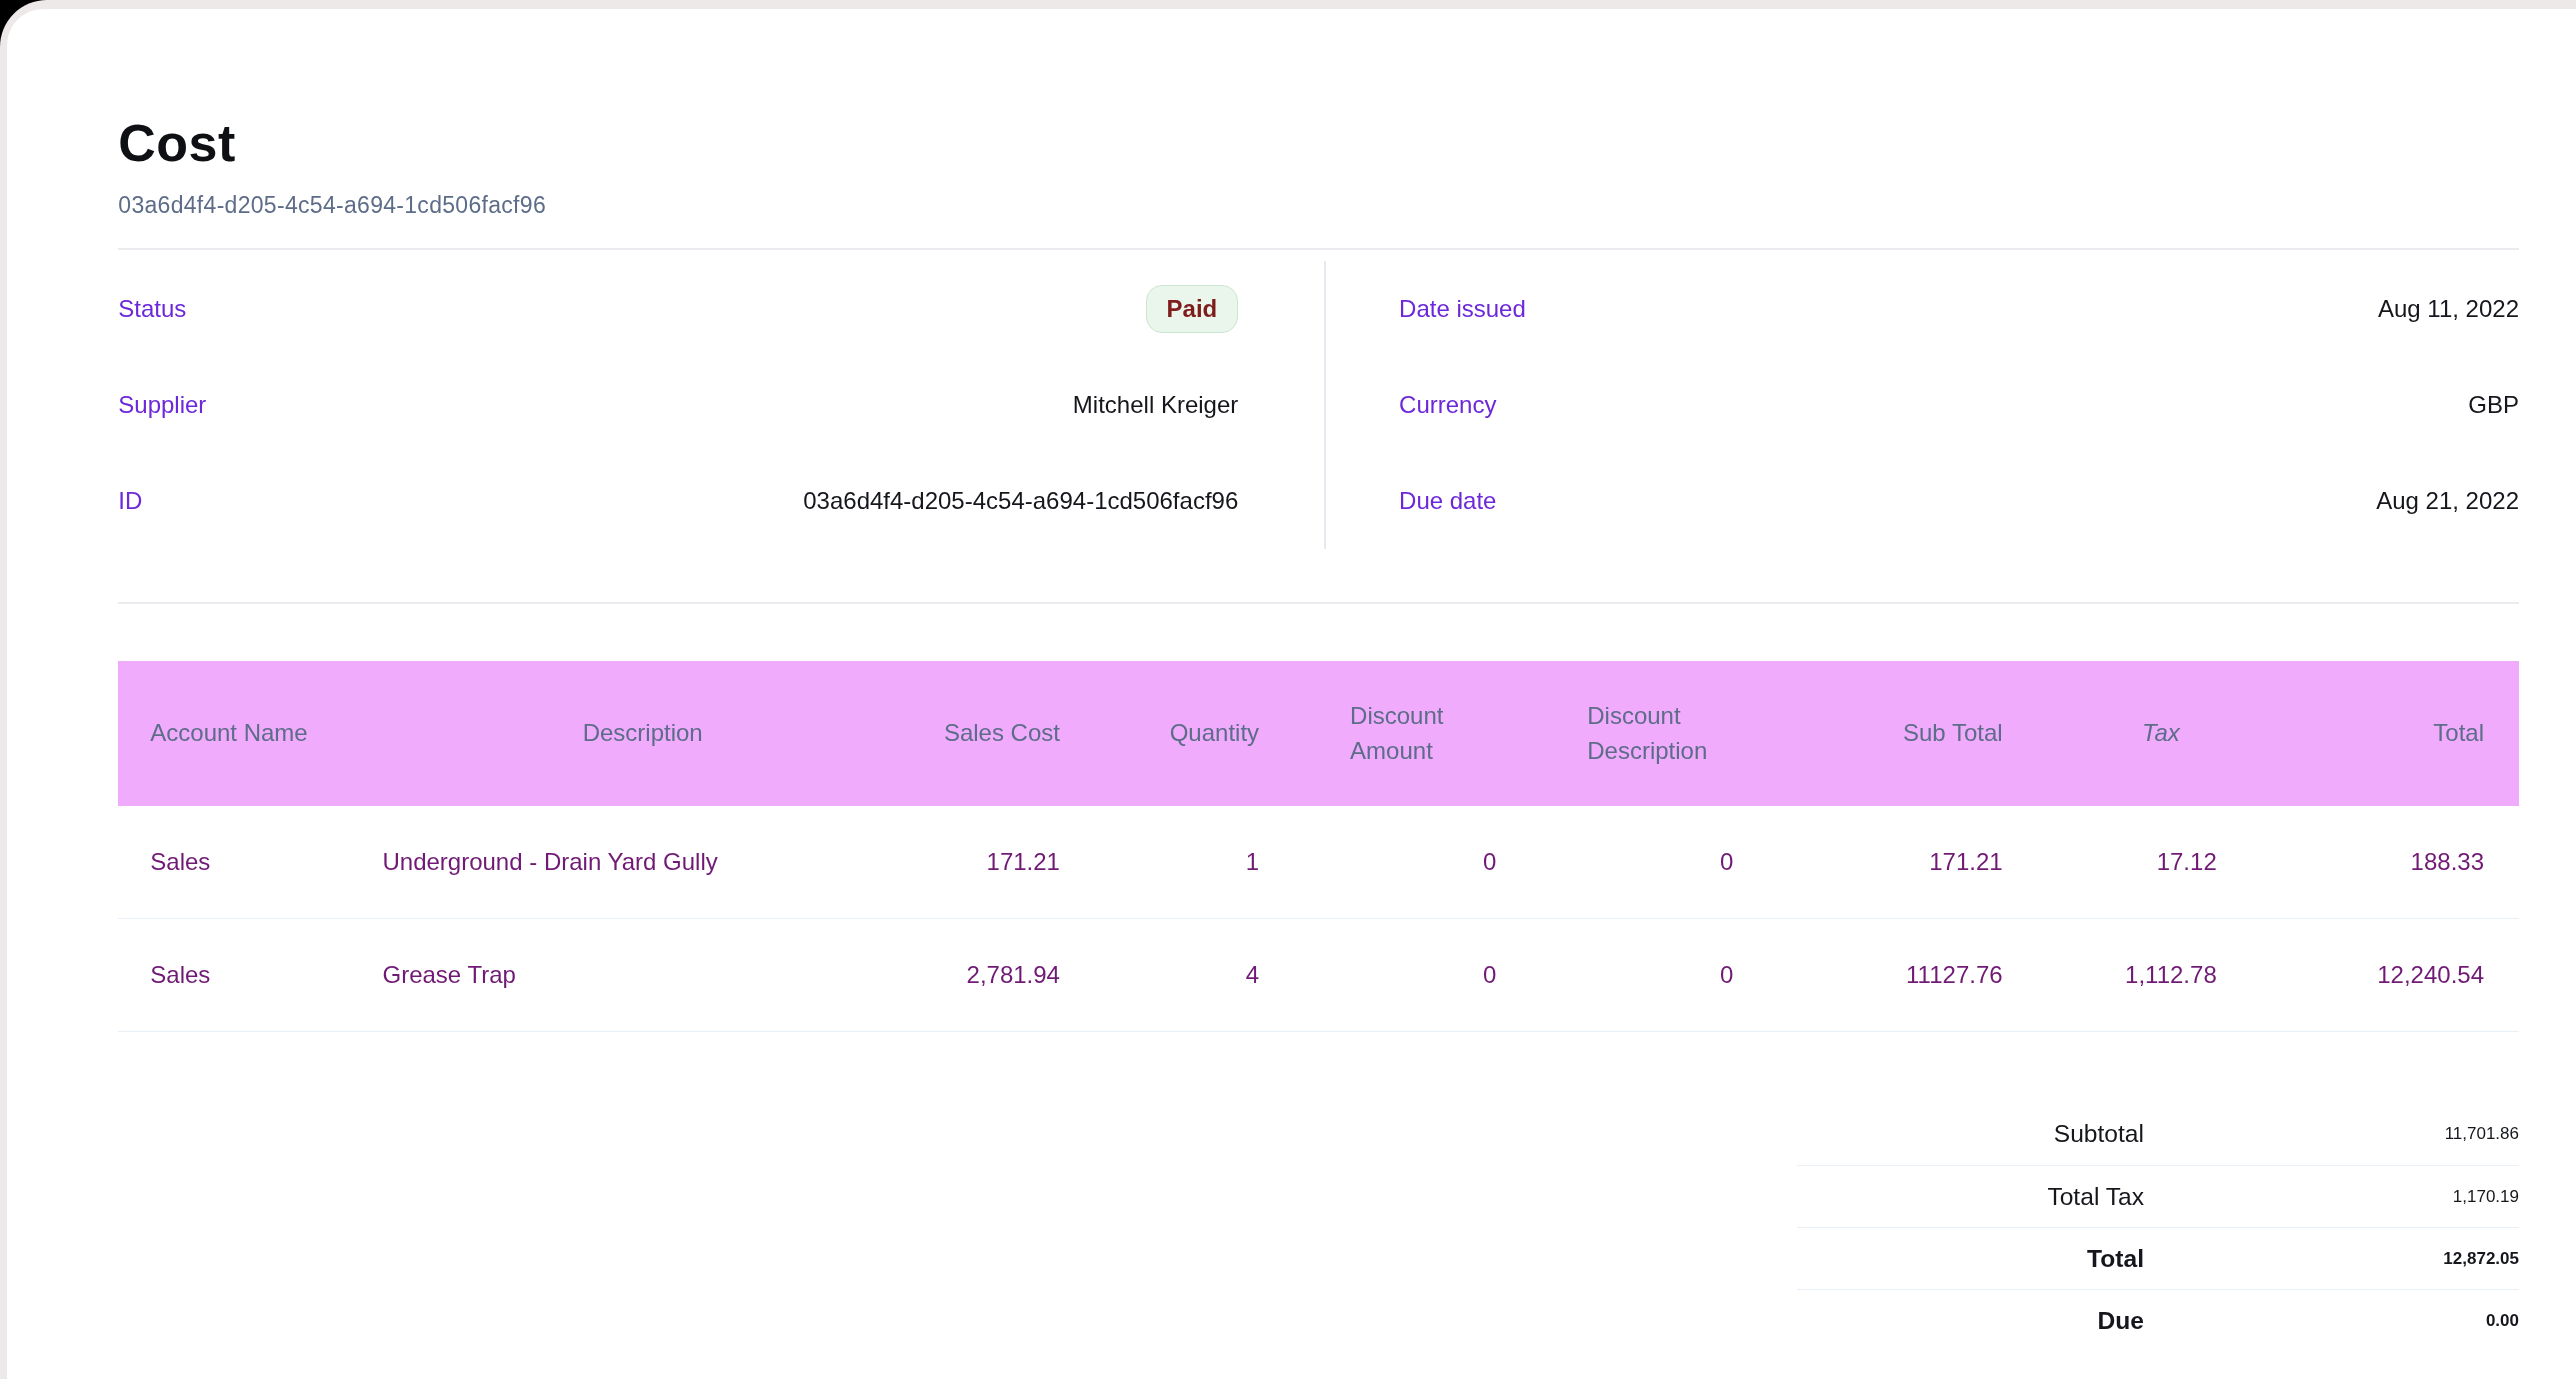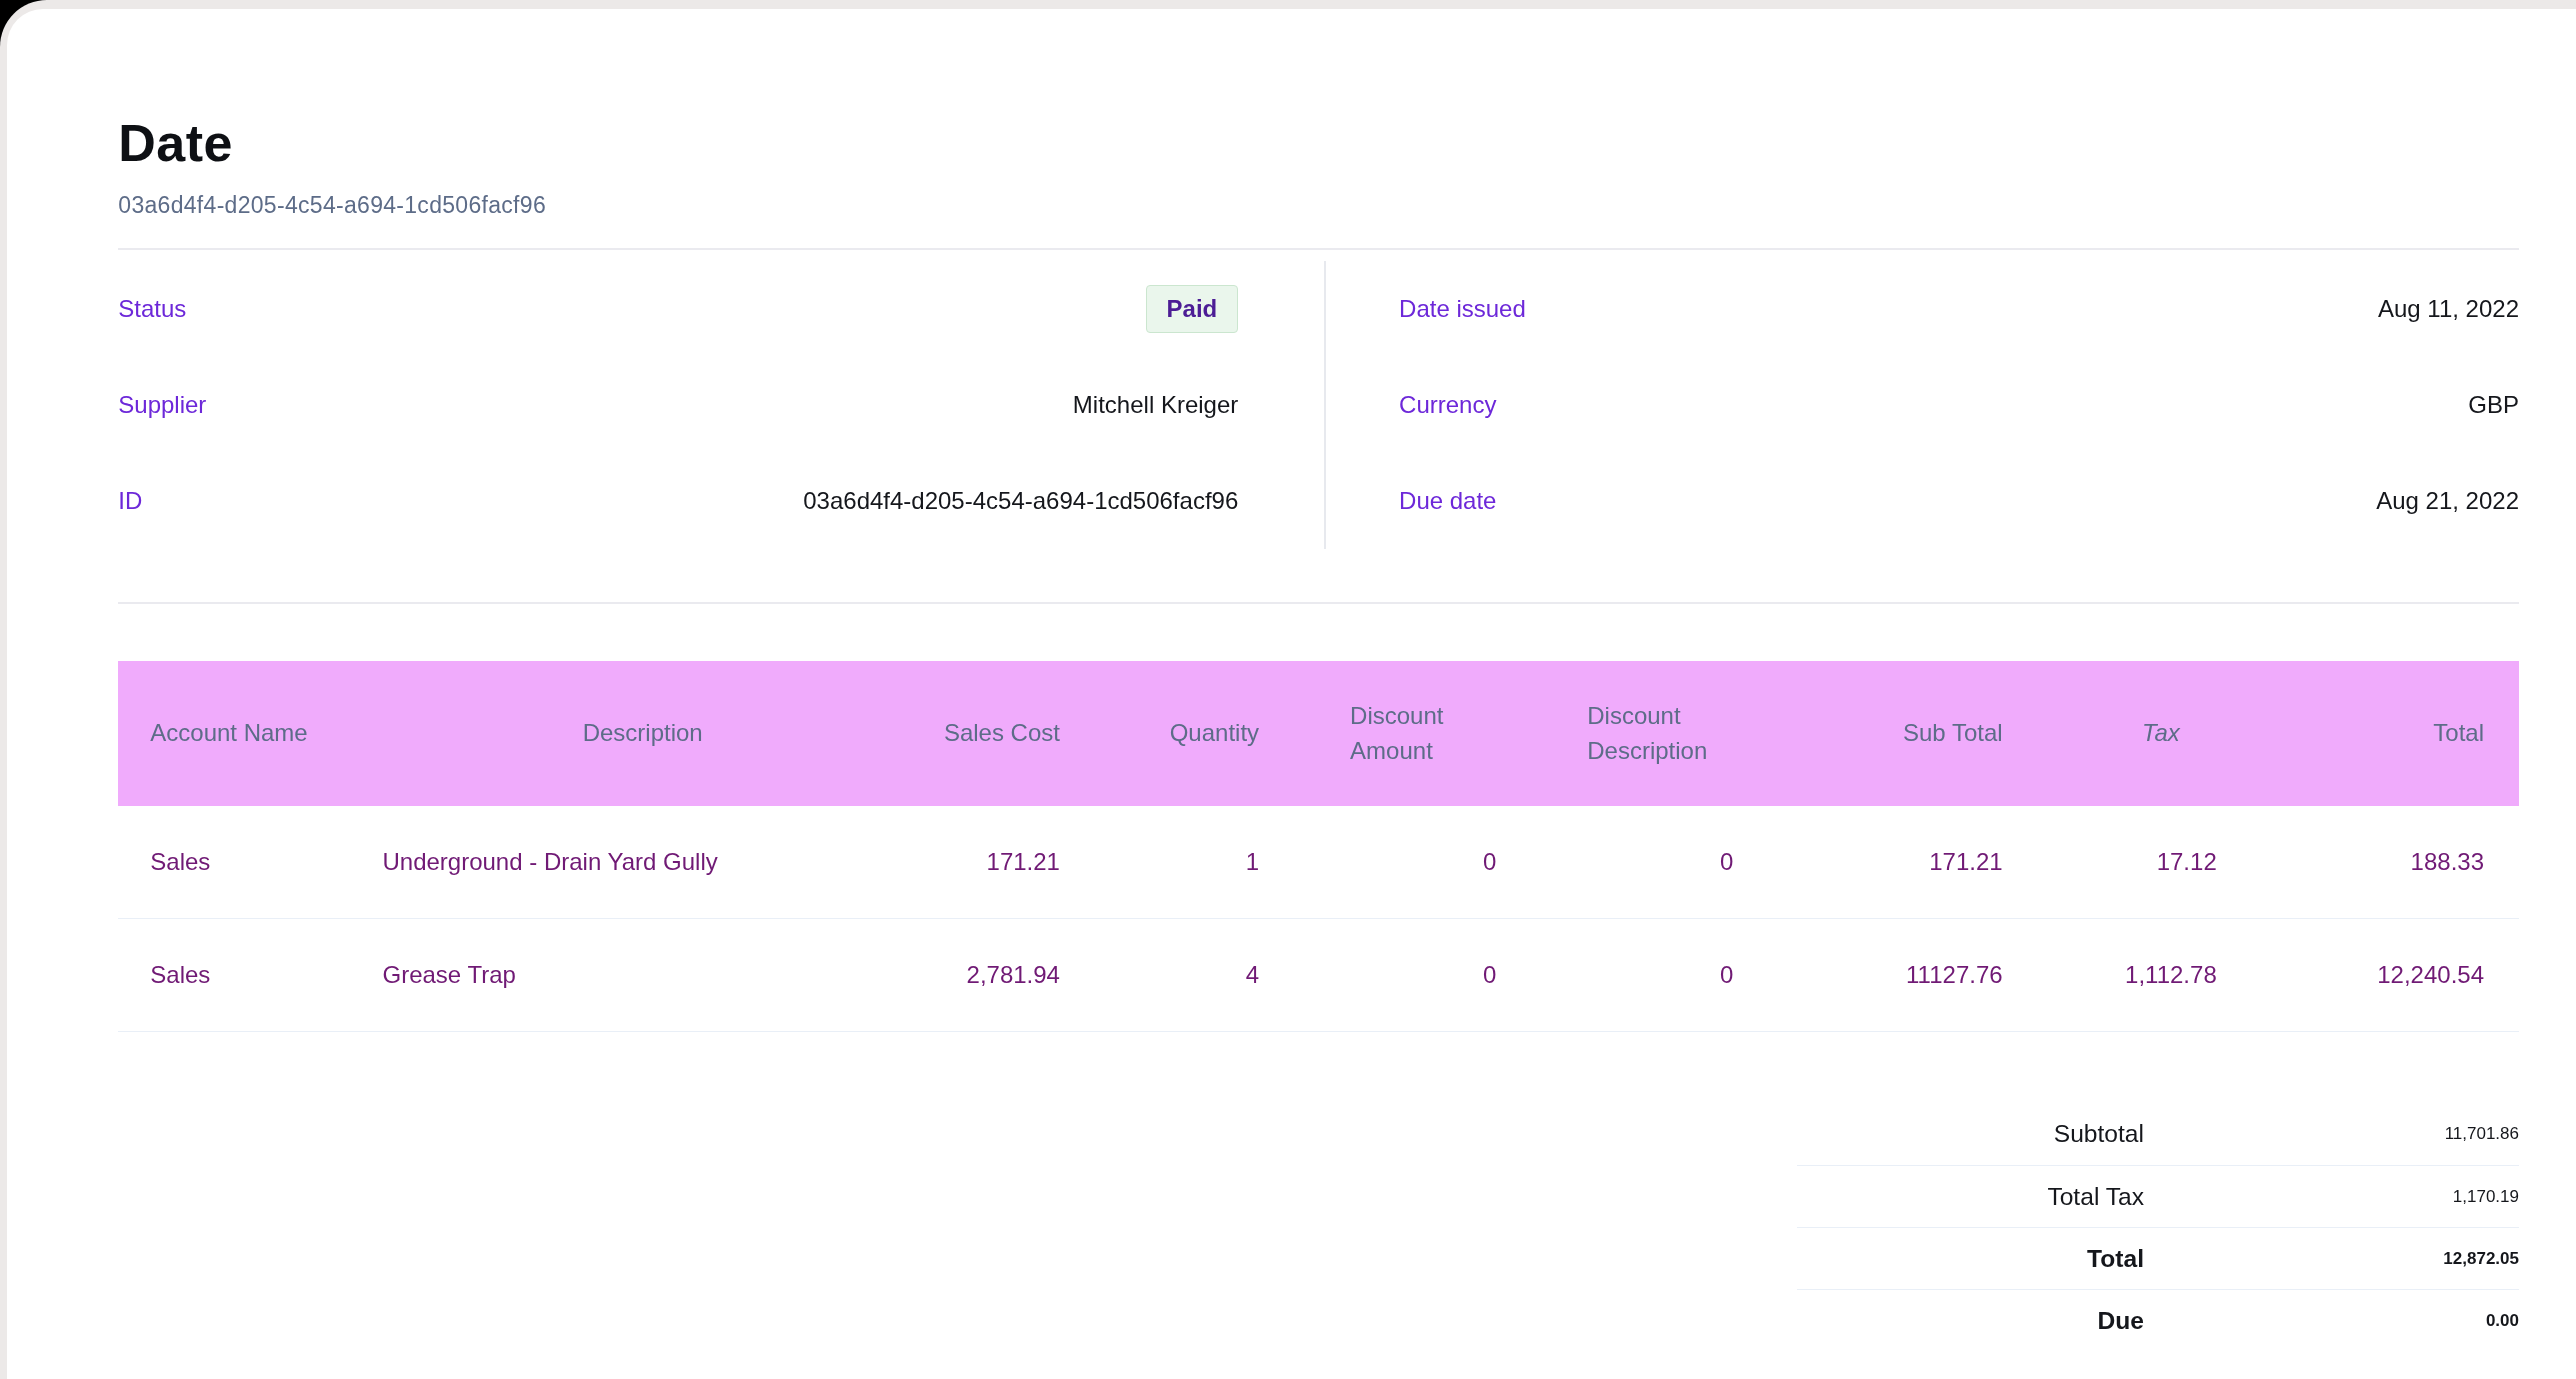--- a/index.html
+++ b/index.html
@@ -67,22 +67,22 @@
     align-items: center;
     justify-content: space-between;
   }
   .info-label { font-size: 24px; color: #6d28d9; }
   .info-value { font-size: 24px; color: #15171c; }
   .badge {
     display: inline-block;
     padding: 9px 20px;
     background: #eaf6ec;
     border: 1.8px solid #cbe6cf;
-    border-radius: 4px;
-    color: #4c1d95;
+    border-radius: 16px;
+    color: #7f1d1d;
     font-weight: 700;
     font-size: 24px;
   }
   
   .items-table {
     width: 100%;
     border-collapse: collapse;
     margin-top: 57px;
     table-layout: fixed;
   }
@@ -144,21 +144,21 @@
   .summary-row.bold .summary-label,
   .summary-row.bold .summary-value { font-weight: 700; }
 </style>
 </head>
 <body>
 
 <div class="frame"></div>
 <div class="card">
   <div class="content">
 
-    <h1 class="page-title">Date</h1>
+    <h1 class="page-title">Cost</h1>
     <div class="doc-id">03a6d4f4-d205-4c54-a694-1cd506facf96</div>
 
     <div class="hr"></div>
 
     <div class="info">
       <div class="info-col left">
         <div class="info-row">
           <span class="info-label">Status</span>
           <span class="badge">Paid</span>
         </div>

